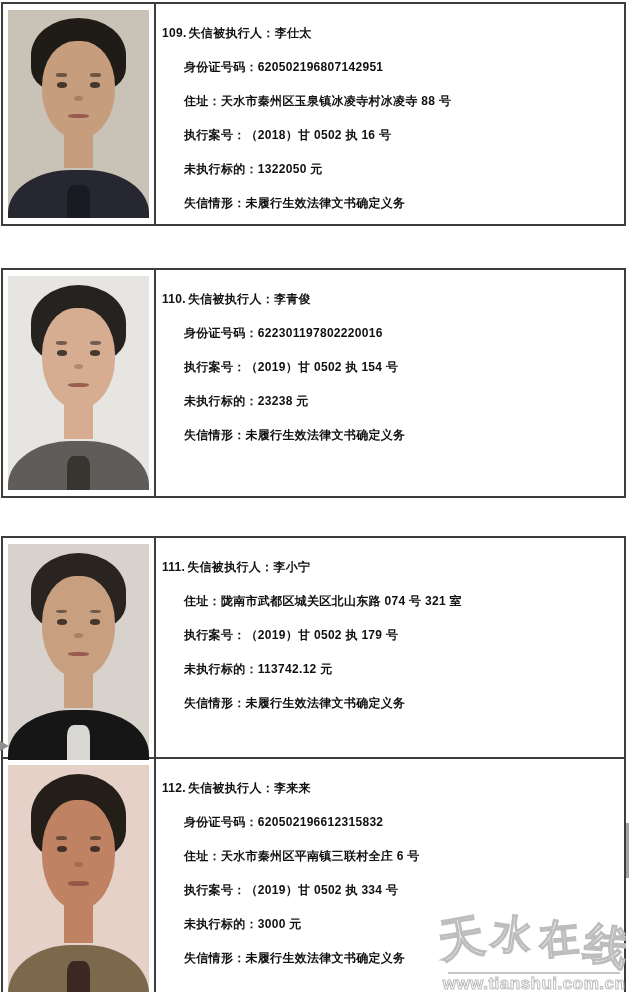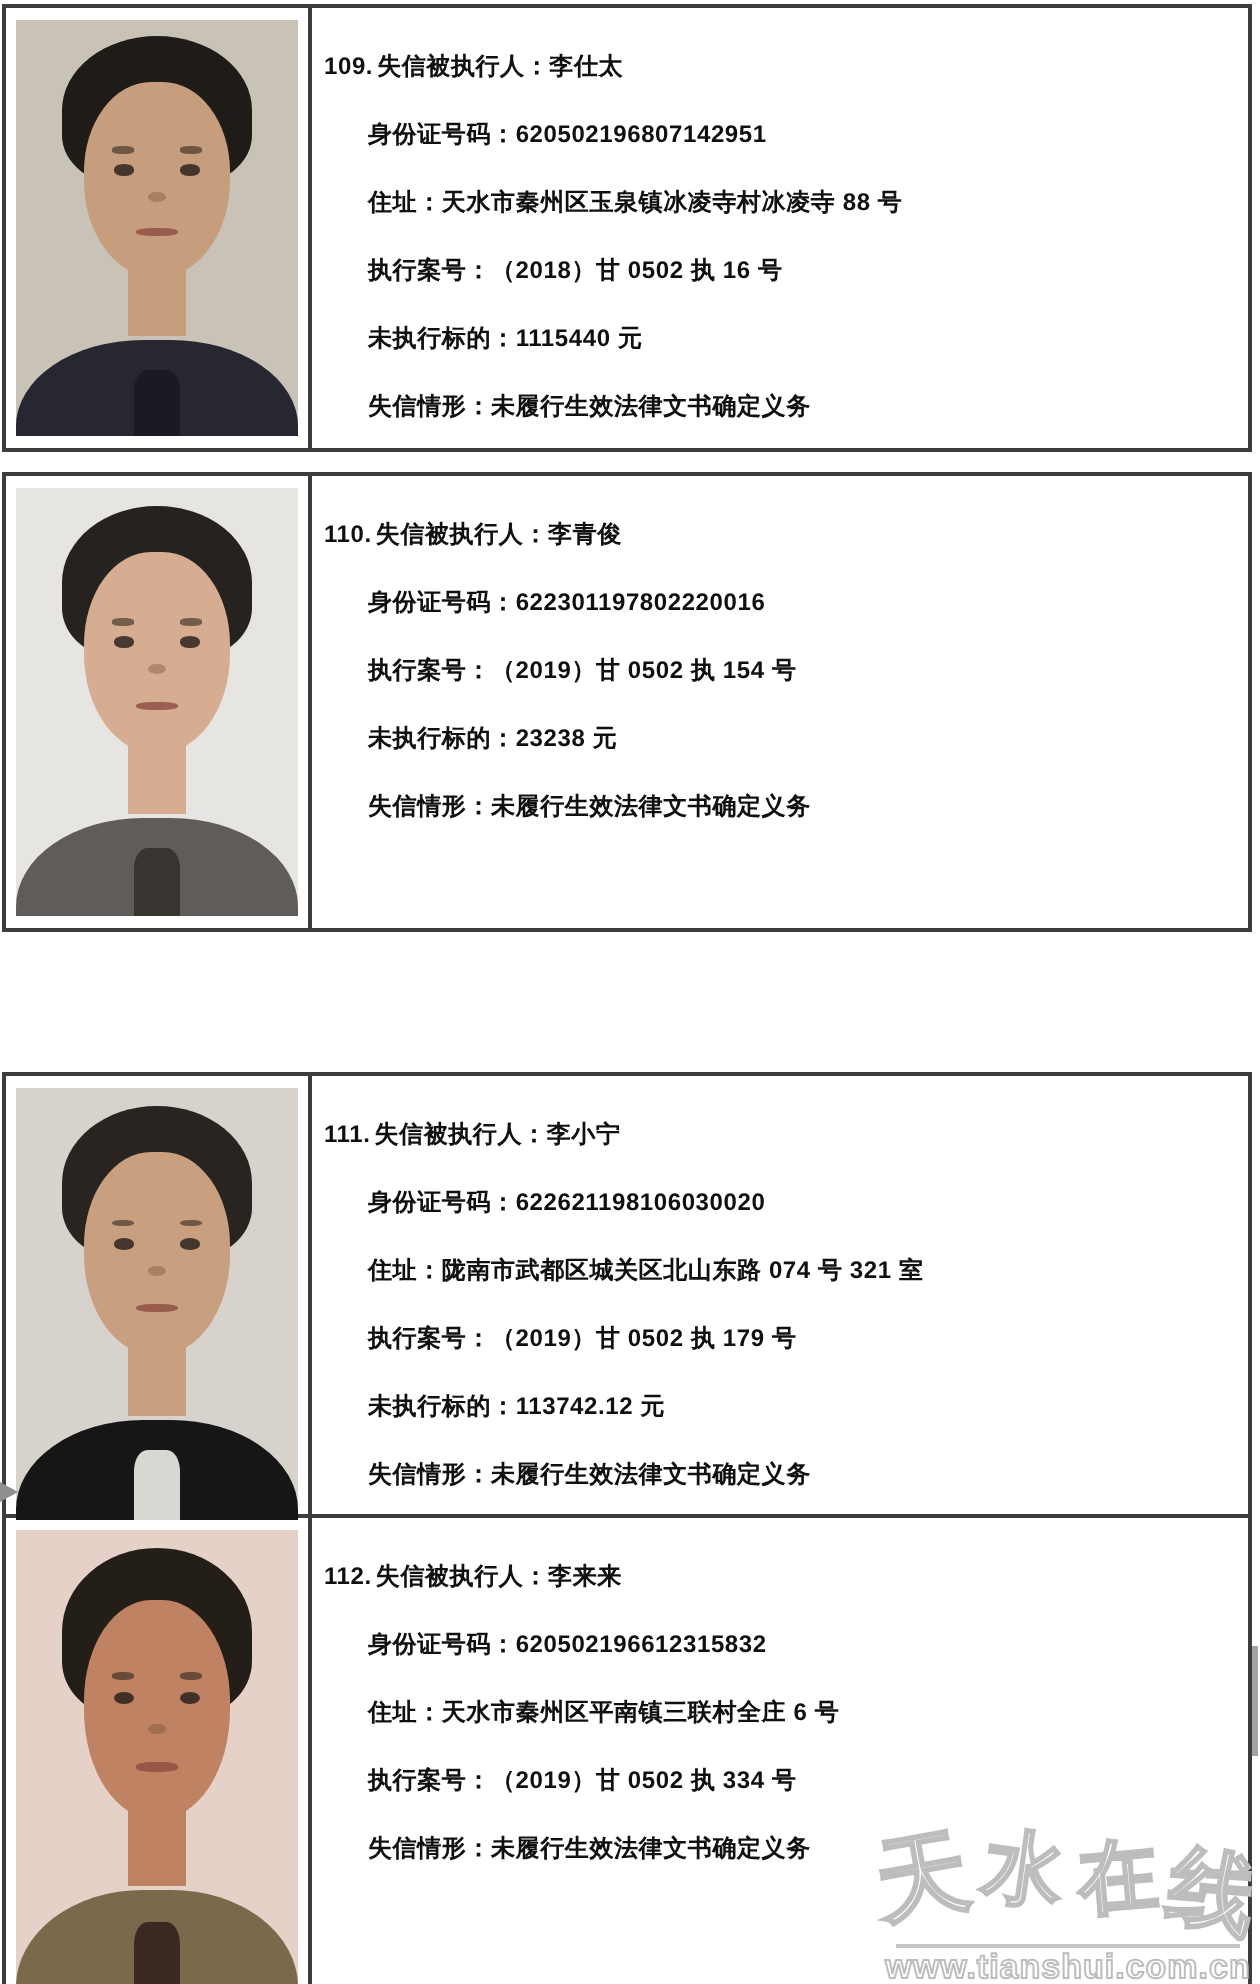--- a/index.html
+++ b/index.html
@@ -7,21 +7,21 @@
     width:630px; height:992px; position:relative; overflow:hidden;
     background:#ffffff;
     font-family:"Liberation Sans", sans-serif;
   }
   .card {
     position:absolute; left:1px; width:621px;
     border:2px solid #3d3d3d; background:#ffffff;
     display:flex; box-sizing:content-box;
   }
   .card-1 { top:2px;   height:220px; }
-  .card-2 { top:236px; height:226px; }
+  .card-2 { top:268px; height:226px; }
   .card-3 { top:536px; height:228px; }
   .card-4 { top:757px; height:246px; }
 
   .photo-cell {
     width:153px; flex:0 0 153px; border-right:2px solid #3d3d3d;
     box-sizing:border-box; padding:6px 5px; background:#ffffff;
   }
   .photo { position:relative; width:100%; height:100%; overflow:hidden; }
   .p-bg    { position:absolute; inset:0; background:var(--pbg,#ddd); }
   .p-hair  { position:absolute; top:4%; left:16%; width:68%; height:36%;
@@ -96,21 +96,21 @@
       <div class="p-body">
         <div class="p-collar"></div>
       </div>
     </div>
   </div>
   <div class="text-cell">
     <div class="line"><span class="idx">109.</span><span>失信被执行人：</span><span>李仕太</span></div>
     <div class="line ind"><span>身份证号码：</span><span>620502196807142951</span></div>
     <div class="line ind"><span>住址：</span><span>天水市秦州区玉泉镇冰凌寺村冰凌寺 88 号</span></div>
     <div class="line ind"><span>执行案号：</span><span>（2018）甘 0502 执 16 号</span></div>
-    <div class="line ind"><span>未执行标的：</span><span>1115440 元</span></div>
+    <div class="line ind"><span>未执行标的：</span><span>1322050 元</span></div>
     <div class="line ind"><span>失信情形：</span><span>未履行生效法律文书确定义务</span></div>
   </div>
 </div>
 
 <div class="card card-2" style="--pbg: #e7e5e2; --pskin: #d6ad90; --phair: #262220; --pclothes: #605c59; --paccent: #38342f;">
   <div class="photo-cell">
     <div class="photo">
       <div class="p-bg"></div>
       <div class="p-hair"></div>
       <div class="p-neck"></div>
@@ -150,21 +150,20 @@
         <div class="p-nose"></div>
         <div class="p-mouth"></div>
       </div>
       <div class="p-body">
         <div class="p-collar"></div>
       </div>
     </div>
   </div>
   <div class="text-cell">
     <div class="line"><span class="idx">111.</span><span>失信被执行人：</span><span>李小宁</span></div>
-    <div class="line ind"><span>身份证号码：</span><span>622621198106030020</span></div>
     <div class="line ind"><span>住址：</span><span>陇南市武都区城关区北山东路 074 号 321 室</span></div>
     <div class="line ind"><span>执行案号：</span><span>（2019）甘 0502 执 179 号</span></div>
     <div class="line ind"><span>未执行标的：</span><span>113742.12 元</span></div>
     <div class="line ind"><span>失信情形：</span><span>未履行生效法律文书确定义务</span></div>
   </div>
 </div>
 
 <div class="card card-4" style="--pbg: #e5d1c8; --pskin: #bf8263; --phair: #241e19; --pclothes: #7c684b; --paccent: #3b2823;">
   <div class="photo-cell">
     <div class="photo">
@@ -182,20 +181,21 @@
       <div class="p-body">
         <div class="p-collar"></div>
       </div>
     </div>
   </div>
   <div class="text-cell">
     <div class="line"><span class="idx">112.</span><span>失信被执行人：</span><span>李来来</span></div>
     <div class="line ind"><span>身份证号码：</span><span>620502196612315832</span></div>
     <div class="line ind"><span>住址：</span><span>天水市秦州区平南镇三联村全庄 6 号</span></div>
     <div class="line ind"><span>执行案号：</span><span>（2019）甘 0502 执 334 号</span></div>
+    <div class="line ind"><span>未执行标的：</span><span>3000 元</span></div>
     <div class="line ind"><span>失信情形：</span><span>未履行生效法律文书确定义务</span></div>
   </div>
 </div>
 
 <div class="wm">
   <div class="wm-title">
       <span class="wm-ch wm-ch0">天</span>
       <span class="wm-ch wm-ch1">水</span>
       <span class="wm-ch wm-ch2">在</span>
       <span class="wm-ch wm-ch3">线</span>

